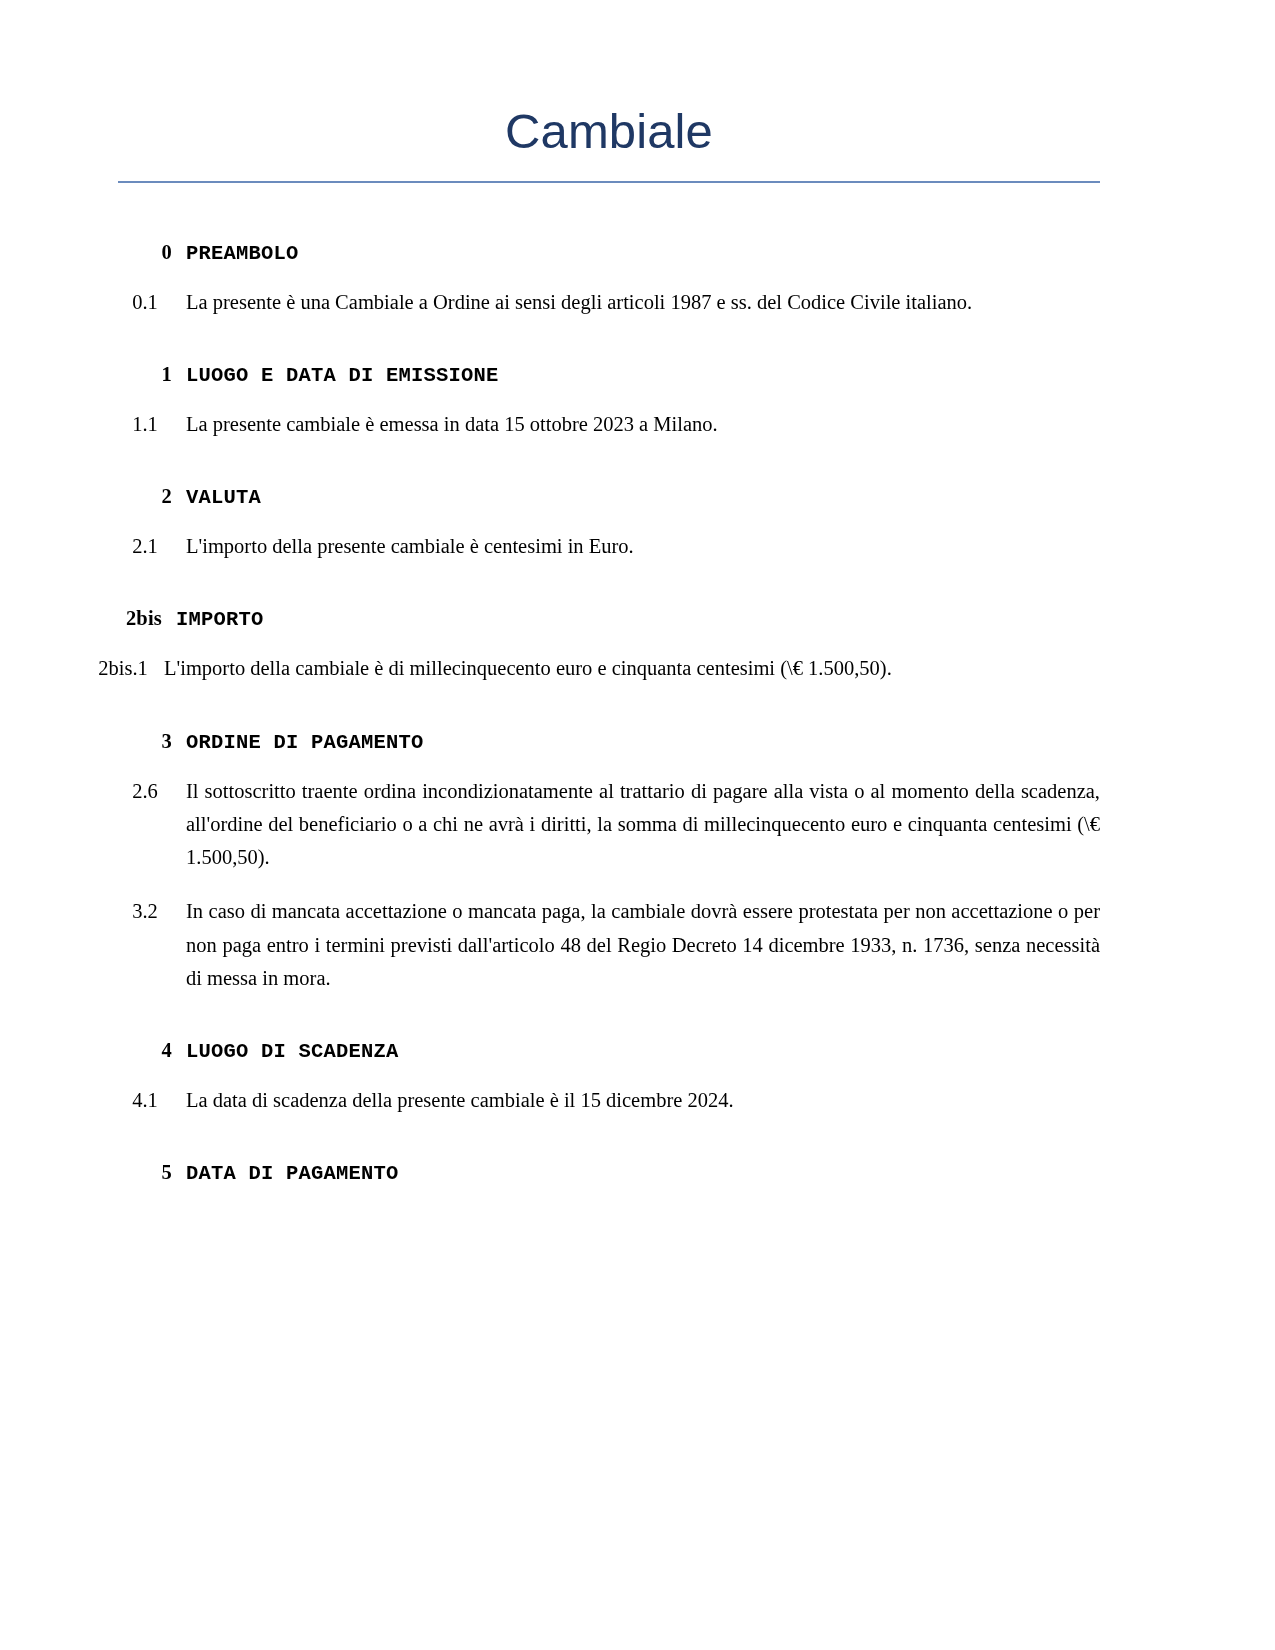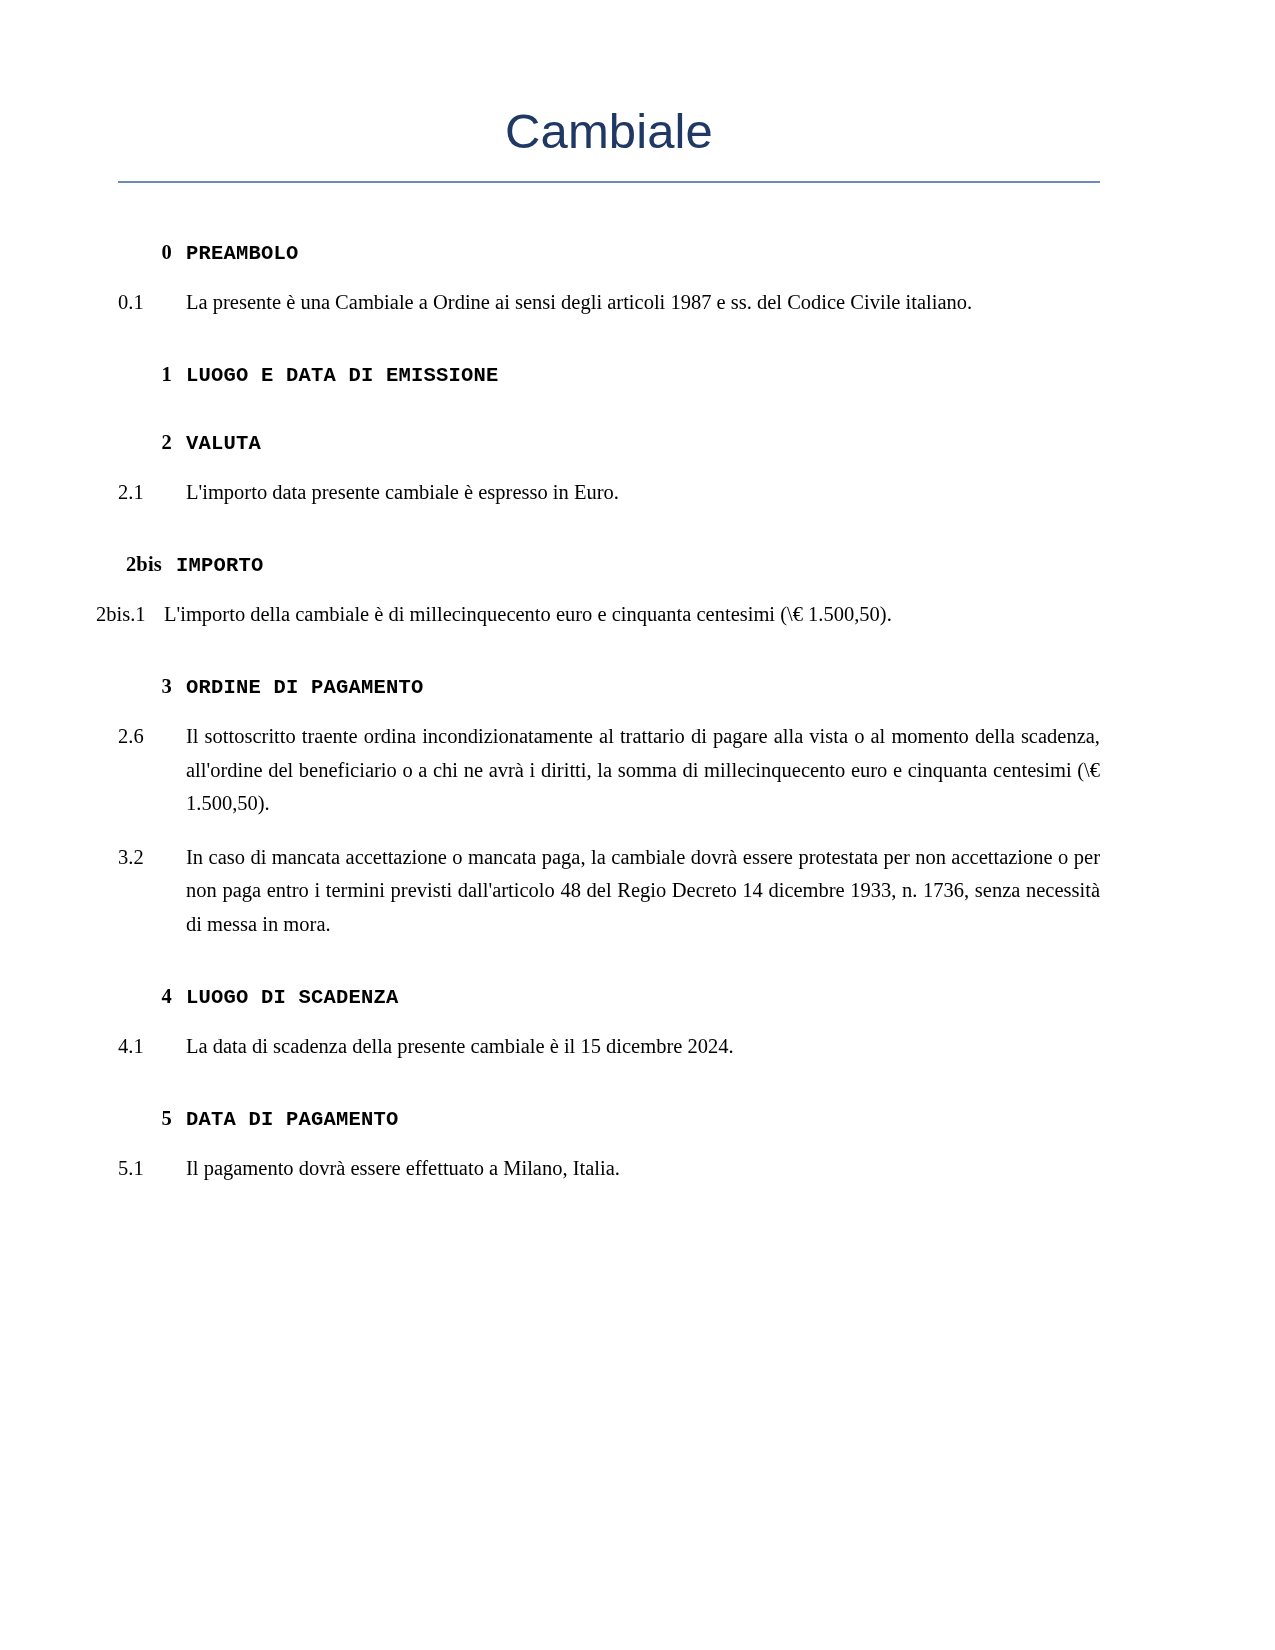--- a/index.html
+++ b/index.html
@@ -90,21 +90,21 @@
   .clause-row {
     display: flex;
     align-items: baseline;
     font-size: 20.5px;
     line-height: 1.62;
     margin-top: 21px;
   }
   .clause-num {
     width: 68px;
     flex: 0 0 68px;
-    text-align: left;
+    text-align: center;
     padding-right: 14px;
     box-sizing: border-box;
     white-space: nowrap;
   }
   .clause-text {
     flex: 1 1 auto;
     text-align: justify;
     text-justify: inter-word;
     hyphens: none;
   }
@@ -141,29 +141,33 @@
         <div class="clause-row">
           <div class="clause-num">0.1</div>
           <div class="clause-text">La presente è una Cambiale a Ordine ai sensi degli articoli 1987 e ss. del Codice Civile italiano.</div>
         </div>
       </div>
       <div class="section">
         <div class="heading-row">
           <div class="heading-num">1</div>
           <div class="heading-label">LUOGO E DATA DI EMISSIONE</div>
         </div>
+        <div class="clause-row">
+          <div class="clause-num">1.1</div>
+          <div class="clause-text">La presente cambiale è emessa in data 15 ottobre 2023 a Milano.</div>
+        </div>
       </div>
       <div class="section">
         <div class="heading-row">
           <div class="heading-num">2</div>
           <div class="heading-label">VALUTA</div>
         </div>
         <div class="clause-row">
           <div class="clause-num">2.1</div>
-          <div class="clause-text">L'importo data presente cambiale è espresso in Euro.</div>
+          <div class="clause-text">L'importo della presente cambiale è centesimi in Euro.</div>
         </div>
       </div>
       <div class="section wide-num">
         <div class="heading-row">
           <div class="heading-num">2bis</div>
           <div class="heading-label">IMPORTO</div>
         </div>
         <div class="clause-row">
           <div class="clause-num">2bis.1</div>
           <div class="clause-text">L'importo della cambiale è di millecinquecento euro e cinquanta centesimi (\€ 1.500,50).</div>
@@ -191,20 +195,16 @@
         <div class="clause-row">
           <div class="clause-num">4.1</div>
           <div class="clause-text">La data di scadenza della presente cambiale è il 15 dicembre 2024.</div>
         </div>
       </div>
       <div class="section">
         <div class="heading-row">
           <div class="heading-num">5</div>
           <div class="heading-label">DATA DI PAGAMENTO</div>
         </div>
-        <div class="clause-row">
-          <div class="clause-num">5.1</div>
-          <div class="clause-text">Il pagamento dovrà essere effettuato a Milano, Italia.</div>
-        </div>
       </div>
     </div>
 
 </div>
 
 </body></html>

